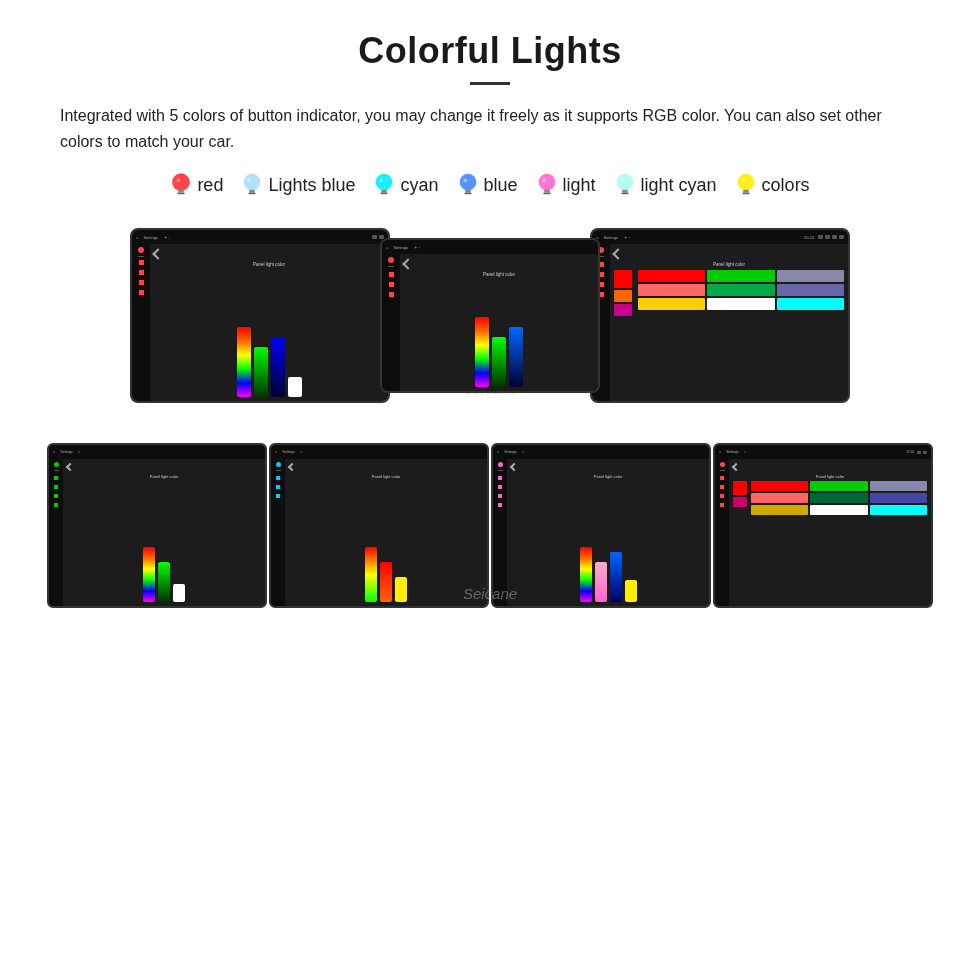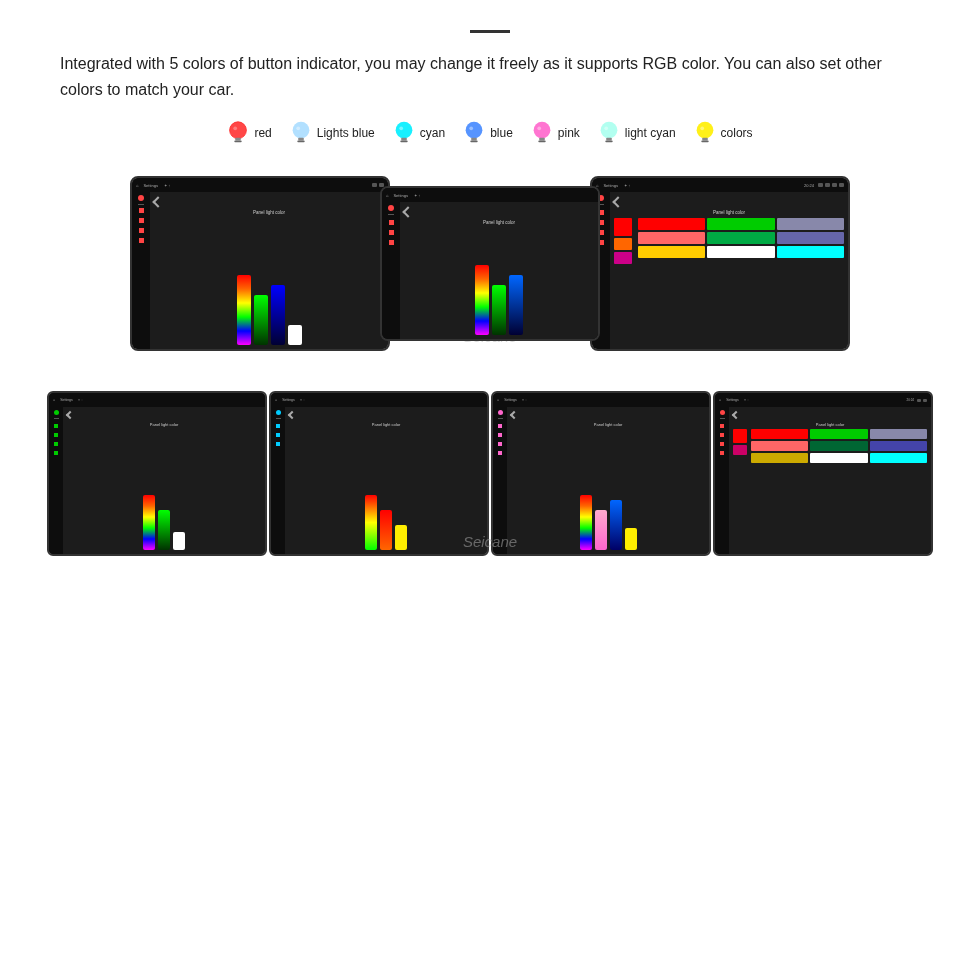--- a/index.html
+++ b/index.html
@@ -51,21 +51,21 @@
       justify-content: center;
       gap: 18px;
       margin-bottom: 30px;
       flex-wrap: wrap;
     }
 
     .color-item {
       display: flex;
       align-items: center;
       gap: 5px;
-      font-size: 12px;
+      font-size: 18px;
       color: #222;
     }
 
     .bulb-icon {
       width: 22px;
       height: 26px;
       display: inline-block;
     }
 
     
@@ -209,20 +209,21 @@
 
     .screens-wrapper {
       position: relative;
     }
   </style>
 </head>
 <body>
 
 <div class="page-container">
 
+  <h1 class="header-title">Colorful Lights</h1>
   <div class="header-divider"></div>
 
   <p class="header-description">Integrated with 5 colors of button indicator, you may change it freely as it supports RGB color. You can also set other colors to match your car.</p>
 
   <div class="color-row">
 
     <div class="color-item">
       <svg class="bulb-icon" viewBox="0 0 22 28">
         <ellipse cx="11" cy="11" rx="9" ry="9" fill="#ff3333" opacity="0.9"></ellipse>
         <ellipse cx="11" cy="11" rx="9" ry="9" fill="none" stroke="#ff3333" stroke-width="1"></ellipse>
@@ -263,21 +264,21 @@
       <span>blue</span>
     </div>
 
     <div class="color-item">
       <svg class="bulb-icon" viewBox="0 0 22 28">
         <ellipse cx="11" cy="11" rx="9" ry="9" fill="#ff66cc" opacity="0.9"></ellipse>
         <rect x="8" y="19" width="6" height="3" rx="1" fill="#888"></rect>
         <rect x="7" y="22" width="8" height="2" rx="1" fill="#666"></rect>
         <ellipse cx="8" cy="9" rx="2" ry="2" fill="white" opacity="0.4"></ellipse>
       </svg>
-      <span>pink</span>
+      <span>light</span>
     </div>
 
     <div class="color-item">
       <svg class="bulb-icon" viewBox="0 0 22 28">
         <ellipse cx="11" cy="11" rx="9" ry="9" fill="#aaffee" opacity="0.9"></ellipse>
         <rect x="8" y="19" width="6" height="3" rx="1" fill="#888"></rect>
         <rect x="7" y="22" width="8" height="2" rx="1" fill="#666"></rect>
         <ellipse cx="8" cy="9" rx="2" ry="2" fill="white" opacity="0.4"></ellipse>
       </svg>
       <span>light cyan</span>

